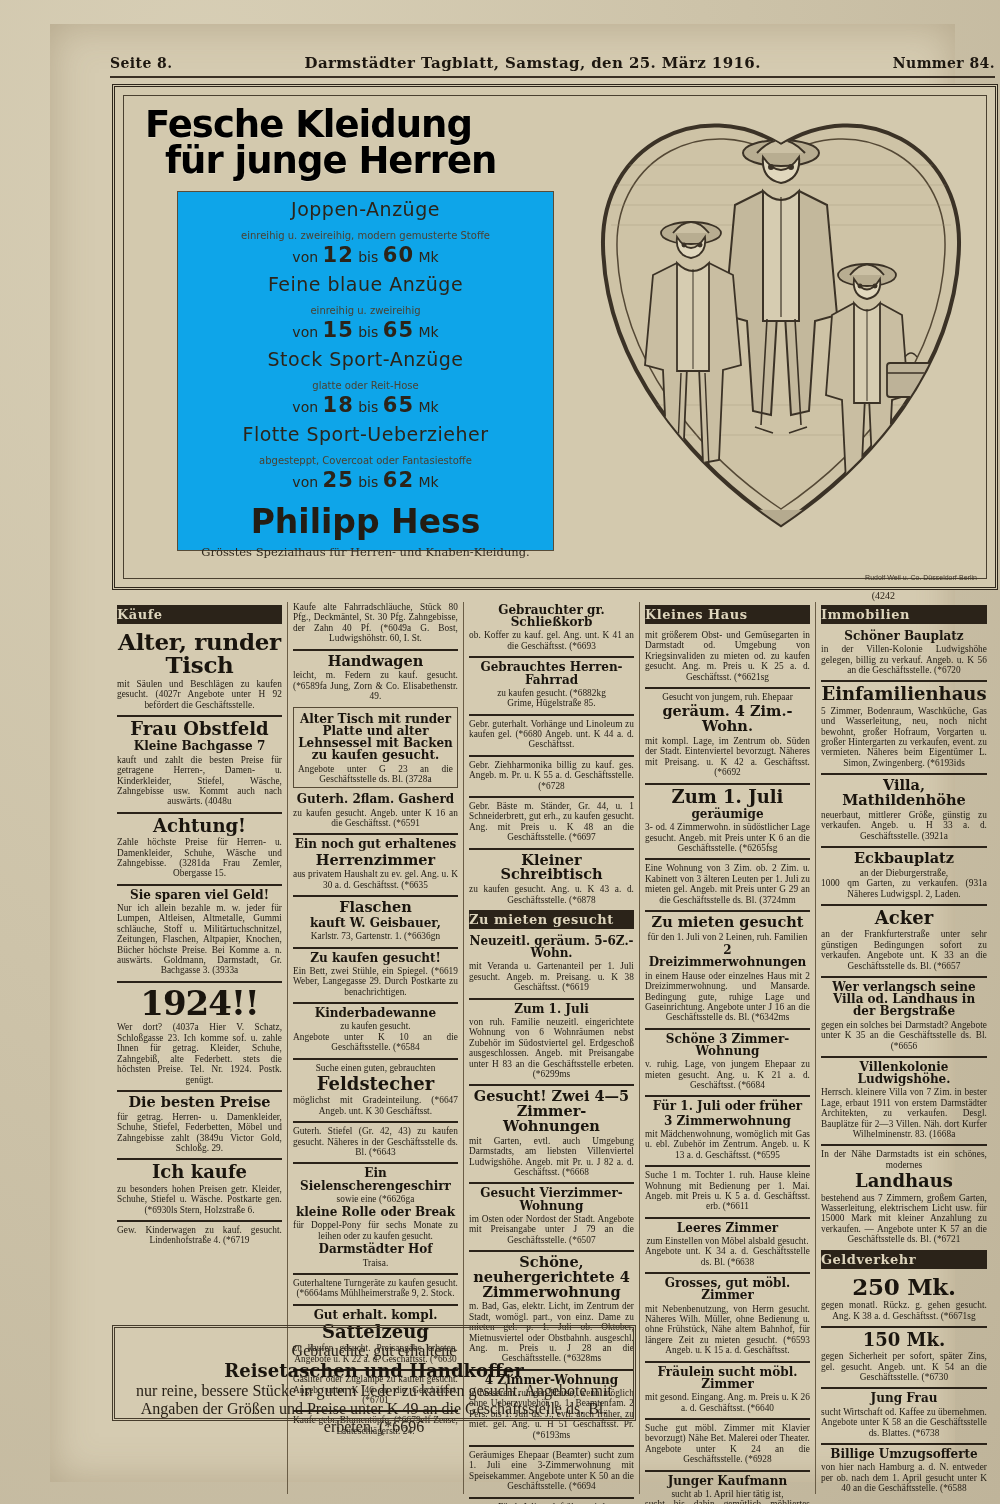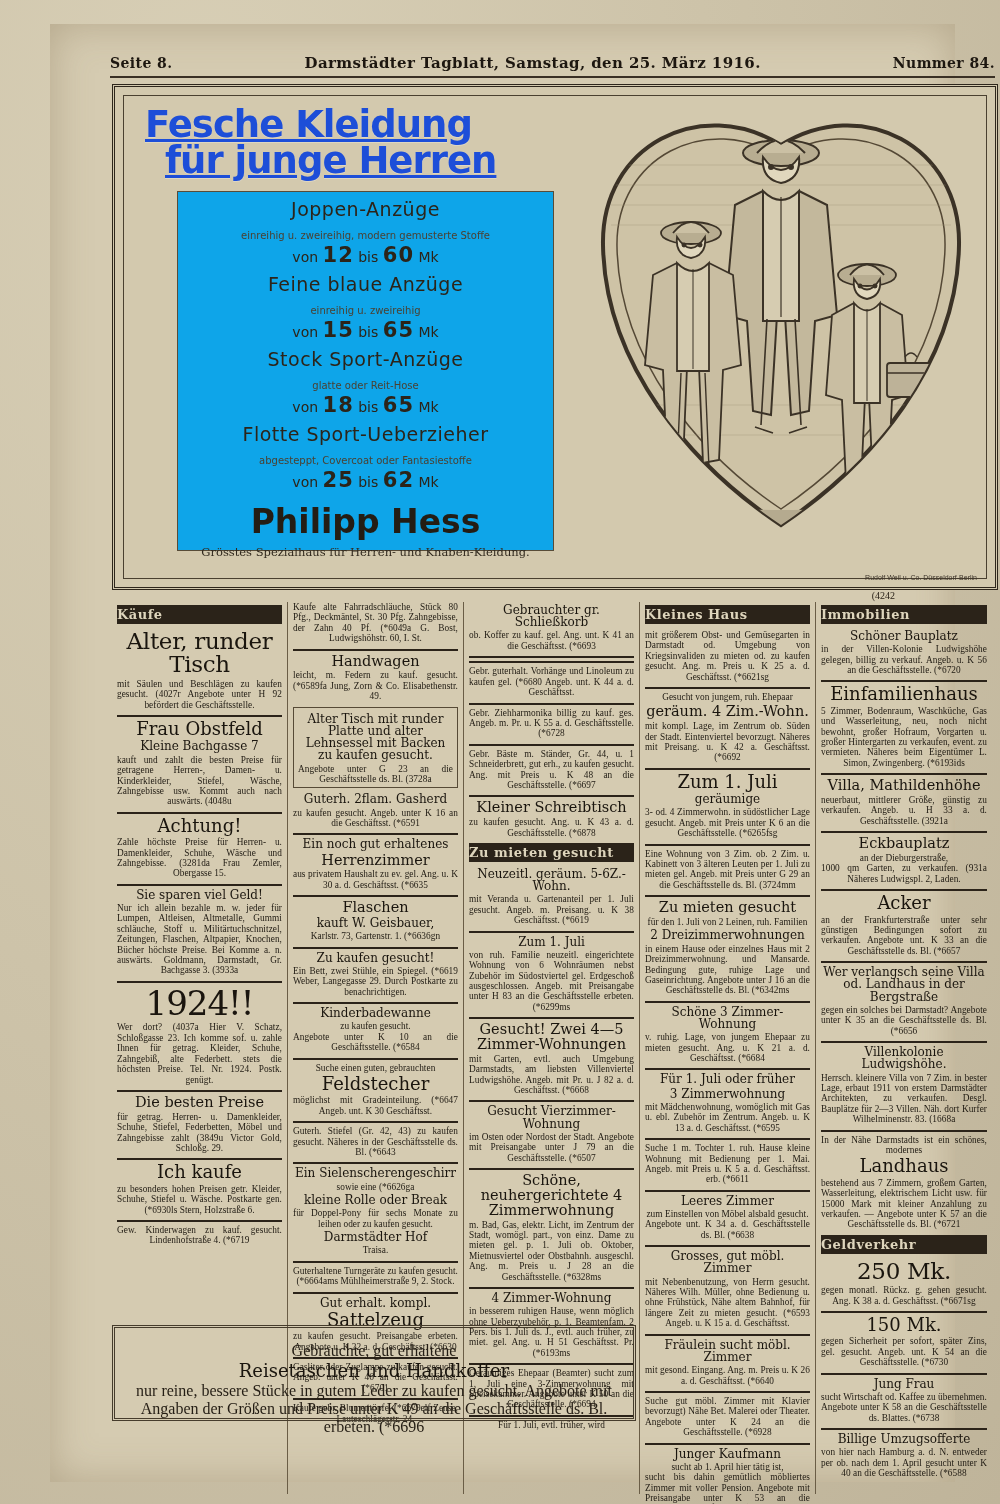--- a/index.html
+++ b/index.html
@@ -39,24 +39,23 @@
     overflow:hidden;
   }
   .adbox .inner{
     position:absolute;left:8px;top:8px;right:8px;bottom:8px;
     border:1px solid #4a4030;
   }
   .ad-headline{
     position:absolute;left:30px;top:20px;width:430px;
     font-family:"DejaVu Sans", sans-serif;
     font-weight:bold;font-size:37px;line-height:.96;
-    color:#1d4ed8;
+    color:#000000;
     letter-spacing:-1px;
     text-shadow:0 1px 0 rgba(255,255,255,.25);
-    text-decoration:underline;
   }
   .ad-headline span{display:block;}
   .ad-headline .l2{margin-left:20px;}
   .ad-panel{
     position:absolute;left:62px;top:104px;width:375px;height:358px;
     border:1px solid #584c38;
     background:#0ea5e9;
     text-align:center;
   }
   .ad-grp{margin-top:6px;}
@@ -116,21 +115,21 @@
     line-height:1.12;
   }
   .ad .body{
     font-family:"Liberation Serif", serif;
     font-size:9.3px;color:#1f1a12;text-align:justify;
     text-align-last:center;
     letter-spacing:.05px;
   }
   .hd{
     font-family:"DejaVu Serif", serif;
-    font-weight:normal;color:#1a150e;
+    font-weight:bold;color:#1a150e;
     line-height:1.02;
     margin:2px 0 2px;
     text-align:center;
   }
   .hd.xl{font-size:23px;letter-spacing:-.3px;}
   .hd.lg{font-size:18px;}
   .hd.md{font-size:14.5px;}
   .hd.sm{font-size:12px;}
   .hd.huge{font-size:34px;letter-spacing:-1px;}
   .banner{
@@ -413,20 +412,25 @@
         <div class="body">Kaufe gebr. Blumentöpfe. (*6679elf Zense, Lauteschlägerstr. 24.</div>
       </div>
     </div>
 
     <div class="col c3">
       <div class="ad">
         <div class="hd sm">Gebrauchter gr. Schließkorb</div>
         <div class="body">ob. Koffer zu kauf. gel. Ang. unt. K 41 an die Geschäftsst. (*6693</div>
       </div>
       <div class="sep"></div>
+      <div class="ad">
+        <div class="hd sm">Gebrauchtes Herren-Fahrrad</div>
+        <div class="body">zu kaufen gesucht. (*6882kg</div>
+        <div class="body">Grime, Hügelstraße 85.</div>
+      </div>
       <div class="sep"></div>
       <div class="ad">
         <div class="body">Gebr. guterhalt. Vorhänge und Linoleum zu kaufen gel. (*6680 Angeb. unt. K 44 a. d. Geschäftsst.</div>
       </div>
       <div class="sep"></div>
       <div class="ad">
         <div class="body">Gebr. Ziehharmonika billig zu kauf. ges. Angeb. m. Pr. u. K 55 a. d. Geschäftsstelle. (*6728</div>
       </div>
       <div class="sep"></div>
       <div class="ad">

